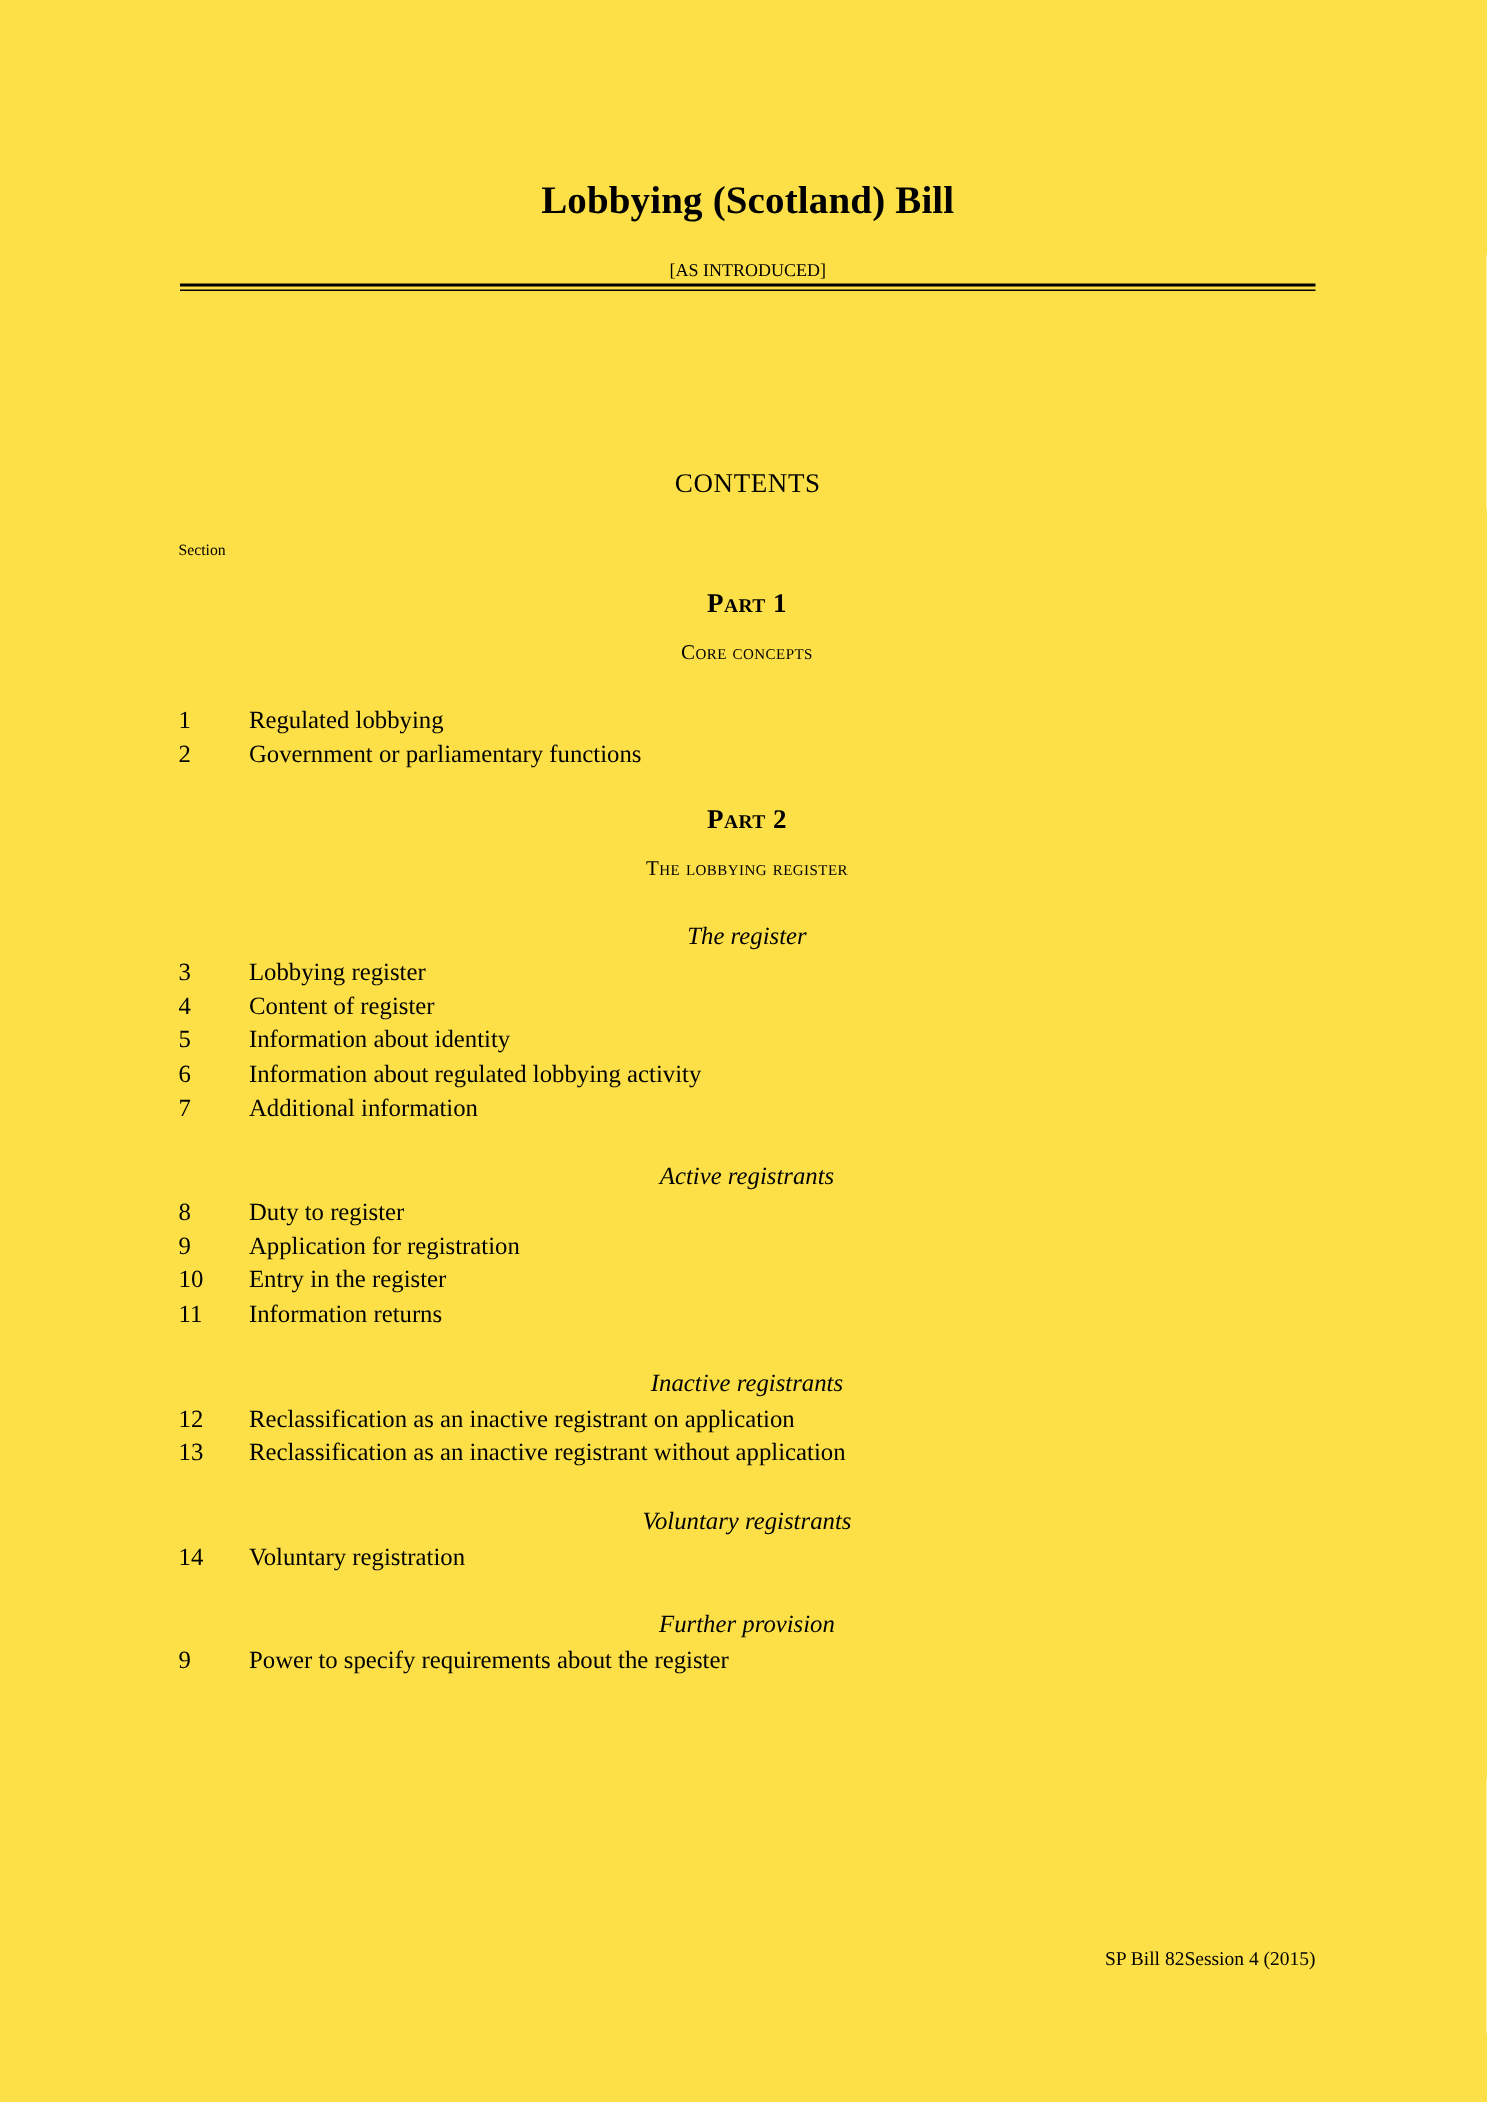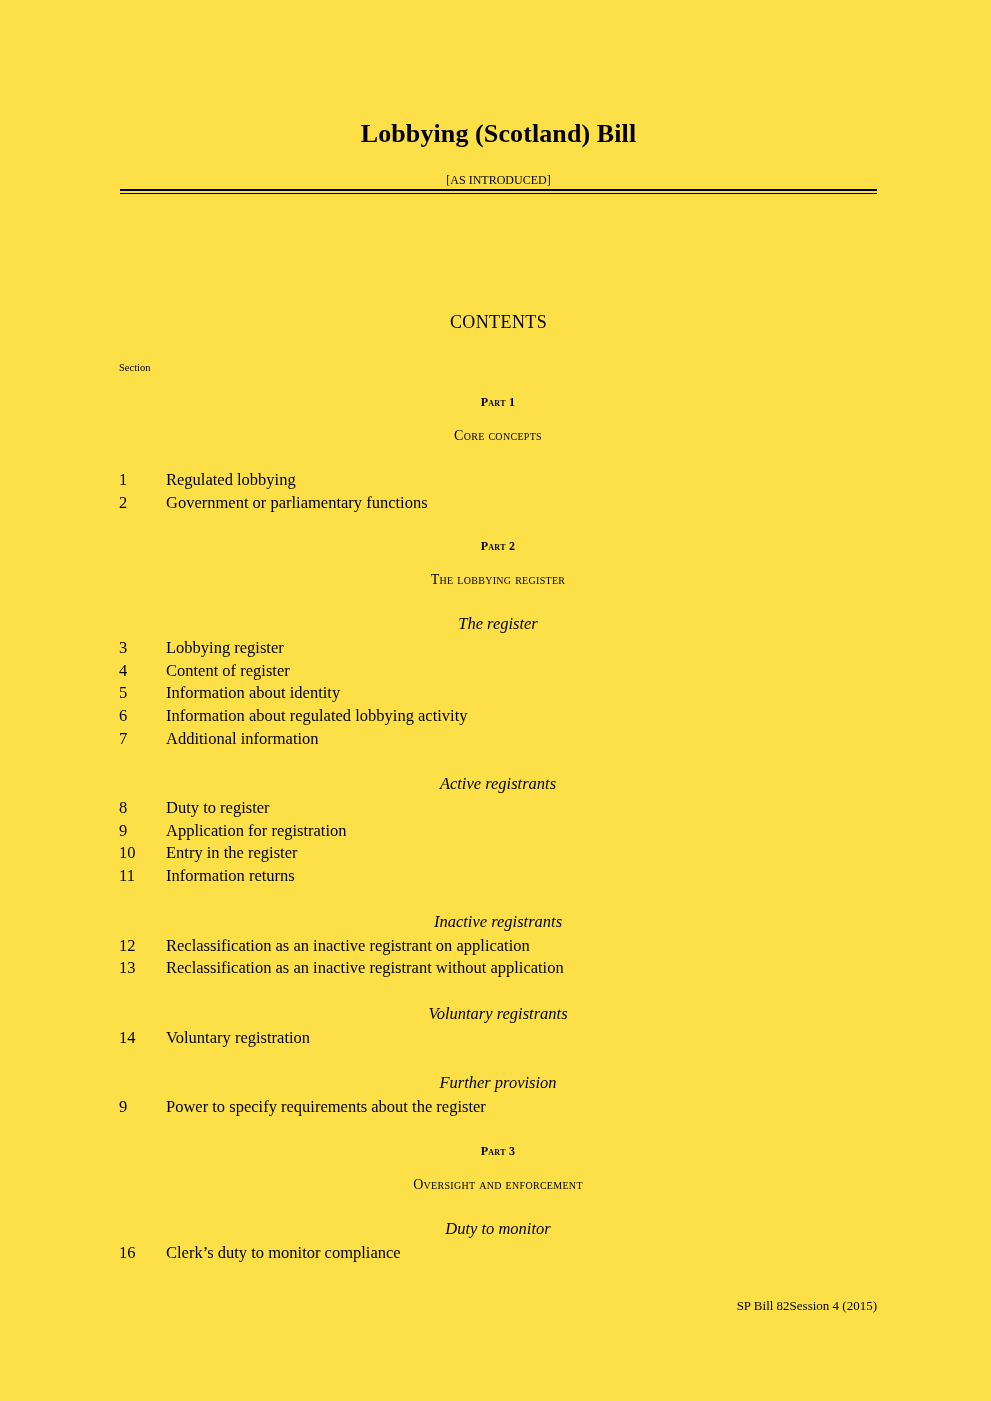--- a/index.html
+++ b/index.html
@@ -90,21 +90,21 @@
   
   .toc {
     position: absolute;
     left: 119px;
     top: 392px;
     width: 758px;
   }
 
   .part-heading {
     text-align: center;
-    font-size: 12px;
+    font-size: 18px;
     font-weight: bold;
     line-height: 20px;
     font-variant: small-caps;
     letter-spacing: 0.3px;
   }
   .part-subheading {
     text-align: center;
     font-size: 14px;
     font-weight: normal;
     line-height: 20px;
@@ -281,35 +281,20 @@
       <ul class="entries">
         <li class="entry">
           <span class="entry-num">9</span>
           <span class="entry-title">Power to specify requirements about the register</span>
         </li>
       </ul>
     </div>
 
     <div class="sp-block-gap"></div>
 
-    <div class="part-block">
-      <div class="part-heading">Part 3</div>
-      <div class="sp-after-sub"></div>
-      <div class="part-subheading">Oversight and enforcement</div>
-
-      <div class="sp-before-group"></div>
-      <div class="group-heading">Duty to monitor</div>
-      <div class="sp-after-group"></div>
-      <ul class="entries">
-        <li class="entry">
-          <span class="entry-num">16</span>
-          <span class="entry-title">Clerk’s duty to monitor compliance</span>
-        </li>
-      </ul>
-    </div>
 
   </div>
 
   <div class="doc-footer">
     <span>SP Bill 82</span>
     <span>Session 4 (2015)</span>
   </div>
 
 </div>
 

